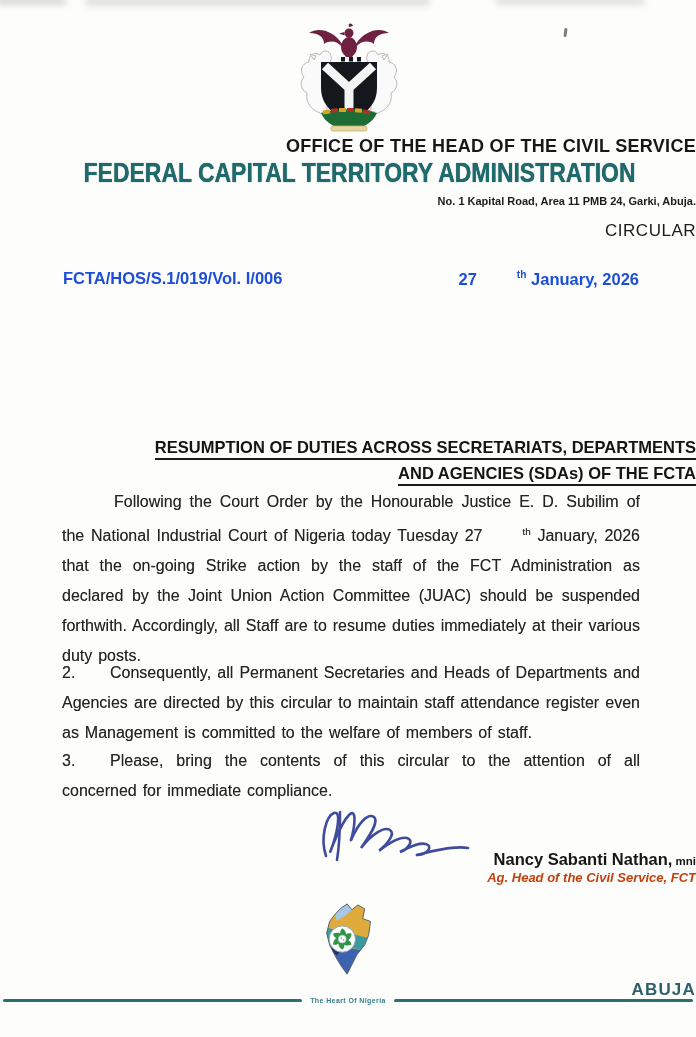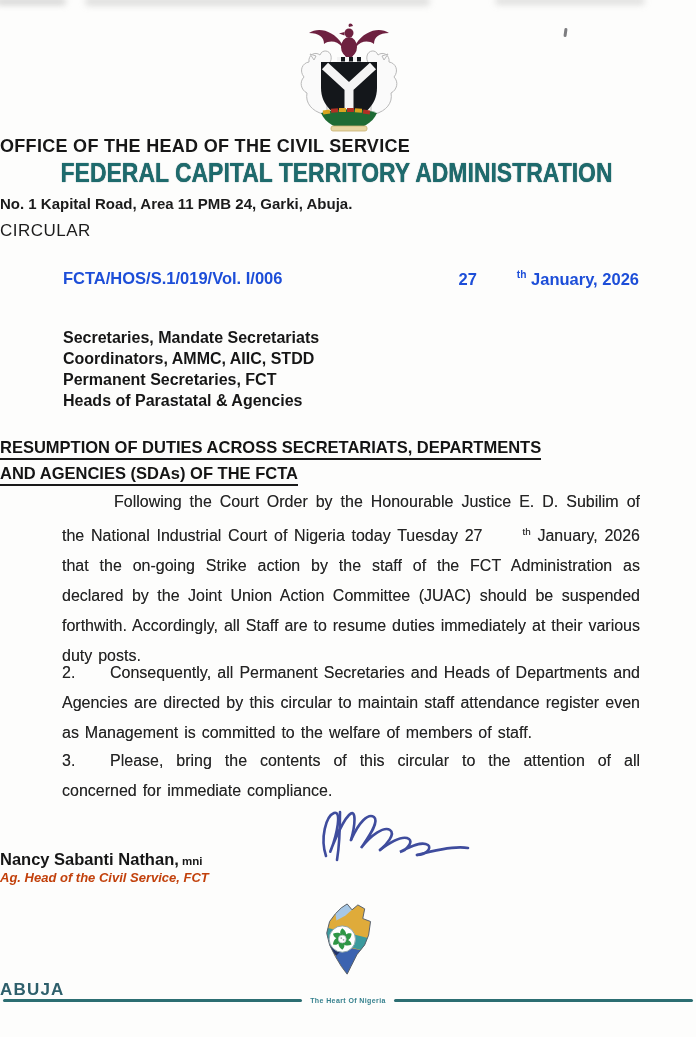--- a/index.html
+++ b/index.html
@@ -8,28 +8,28 @@
     background:#fdfdfc;overflow:hidden;
     font-family:"Liberation Sans", sans-serif;color:#1c1c1c;
   }
   
   .smudge{position:absolute;background:rgba(150,150,150,.28);filter:blur(3px);border-radius:4px;}
   .smudge.a{left:85px;top:-3px;width:345px;height:9px;}
   .smudge.b{left:495px;top:-3px;width:150px;height:8px;}
   .smudge.c{left:-4px;top:-2px;width:70px;height:7px;background:rgba(140,140,140,.35);}
   .stray{position:absolute;left:564px;top:28px;width:2.5px;height:9px;background:#5c5c60;transform:rotate(8deg);border-radius:2px;opacity:.8;}
 
-  .center{left:0;right:0;text-align:left;position:absolute;}
+  .center{left:12px;right:0;text-align:right;position:absolute;}
   .coat{position:absolute;left:287px;top:20px;}
 
   .office-line{top:136px;font-size:18px;font-weight:700;letter-spacing:.3px;color:#171717;}
   .org-line{top:157px;font-size:28px;font-weight:800;color:#1e6b6d;
             text-shadow:0 0 1px #123f44;}
   .org-line span{display:inline-block;transform:scaleX(.82);white-space:nowrap;}
-  .addr-line{top:195px;font-size:15px;font-weight:700;color:#1b1b1b;}
+  .addr-line{top:195px;font-size:11px;font-weight:700;color:#1b1b1b;}
   .doc-type{top:221px;font-size:17px;font-weight:400;letter-spacing:.5px;}
 
   .ref-row{position:absolute;top:269px;left:63px;right:57px;display:flex;justify-content:space-between;
            font-size:16.5px;font-weight:700;color:#1d4ed8;}
   sup,.sup{font-size:.62em;vertical-align:super;font-weight:inherit;padding-left:40px;}
 
   .recipients{position:absolute;top:327px;left:63px;font-size:16px;font-weight:700;line-height:21px;color:#161616;}
 
   .subject{top:434px;font-size:16.5px;font-weight:700;line-height:26px;color:#141414;}
   .subject .uline{display:inline-block;border-bottom:2px solid #1a1a1a;padding-bottom:0px;line-height:22px;}
@@ -110,26 +110,20 @@
     <span>FEDERAL CAPITAL TERRITORY ADMINISTRATION</span>
   </div>
   <div class="center addr-line">No. 1 Kapital Road, Area 11 PMB 24, Garki, Abuja.</div>
   <div class="center doc-type">CIRCULAR</div>
 
   <div class="ref-row">
     <span>FCTA/HOS/S.1/019/Vol. I/006</span>
     <span><span>27</span><sup class="sup">th</sup><span> January, 2026</span></span>
   </div>
 
-  <div class="recipients">
-    <div>Secretaries, Mandate Secretariats</div>
-    <div>Coordinators, AMMC, AIIC, STDD</div>
-    <div>Permanent Secretaries, FCT</div>
-    <div>Heads of Parastatal &amp; Agencies</div>
-  </div>
 
   <div class="center subject">
     <span class="uline">RESUMPTION OF DUTIES ACROSS SECRETARIATS, DEPARTMENTS</span><br>
     <span class="uline">AND AGENCIES (SDAs) OF THE FCTA</span>
   </div>
 
   <div class="para p1"><span>Following the Court Order by the Honourable Justice E. D. Subilim of the National Industrial Court of Nigeria today Tuesday 27</span><sup class="sup">th</sup><span> January, 2026 that the on-going Strike action by the staff of the FCT Administration as declared by the Joint Union Action Committee (JUAC) should be suspended forthwith. Accordingly, all Staff are to resume duties immediately at their various duty posts.</span></div>
 
   <div class="para p2"><span class="pnum">2.</span><span>Consequently, all Permanent Secretaries and Heads of Departments and Agencies are directed by this circular to maintain staff attendance register even as Management is committed to the welfare of members of staff.</span></div>
 

